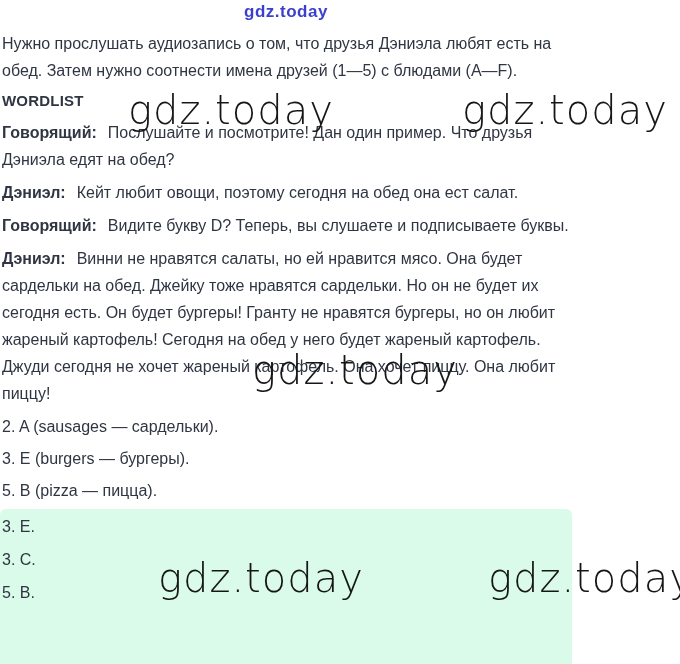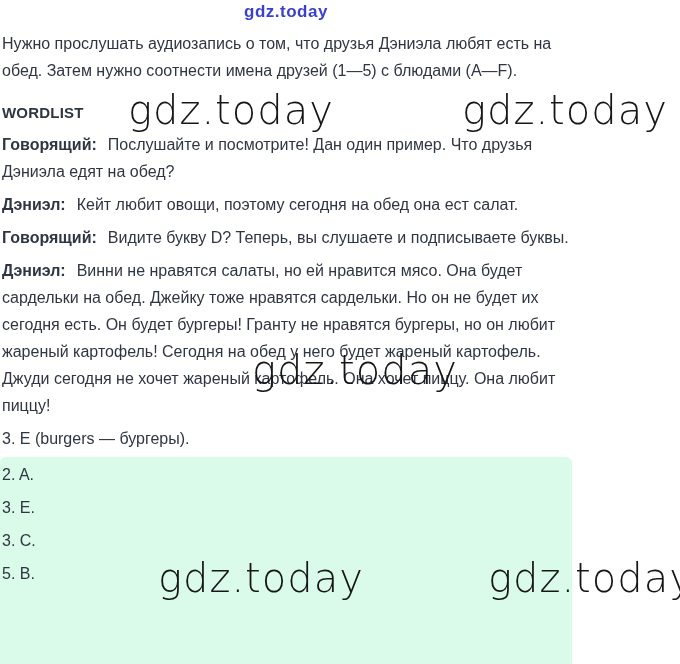--- a/index.html
+++ b/index.html
@@ -34,21 +34,21 @@
     cursor: pointer;
   }
   .content {
     padding: 0 2px;
   }
   p, .line {
     margin: 0 0 6px 0;
     font-size: 16px;
     line-height: 27px;
   }
-  .intro { margin-bottom: 20px; }
+  .intro { margin-bottom: 8px; }
   .wordlist-title {
     font-size: 15px;
     font-weight: 700;
     letter-spacing: 0.2px;
     line-height: 17px;
     margin: 0 0 10px 0;
   }
   .clipped-item {
     height: 14px;
     overflow: hidden;
@@ -108,26 +108,27 @@
 
 
     <p><span class="speaker">Говорящий:</span><span>Послушайте и посмотрите! Дан один пример. Что друзья Дэниэла едят на обед?</span></p>
 
     <p><span class="speaker">Дэниэл:</span><span>Кейт любит овощи, поэтому сегодня на обед она ест салат.</span></p>
 
     <p><span class="speaker">Говорящий:</span><span>Видите букву D? Теперь, вы слушаете и подписываете буквы.</span></p>
 
     <p><span class="speaker">Дэниэл:</span><span>Винни не нравятся салаты, но ей нравится мясо. Она будет сардельки на обед. Джейку тоже нравятся сардельки. Но он не будет их сегодня есть. Он будет бургеры! Гранту не нравятся бургеры, но он любит жареный картофель! Сегодня на обед у него будет жареный картофель. Джуди сегодня не хочет жареный картофель. Она хочет пиццу. Она любит пиццу!</span></p>
 
+    <div class="answer-line">2. A (sausages — сардельки).</div>
     <div class="answer-line">3. E (burgers — бургеры).</div>
+    <div class="answer-line">5. B (pizza — пицца).</div>
 
   </div>
 
   <div class="answers-box">
-    <div class="short-answer">2. A.</div>
     <div class="short-answer">3. E.</div>
     <div class="short-answer">3. C.</div>
     <div class="short-answer">5. B.</div>
   </div>
 
   <div class="watermark wm1">gdz.today</div>
   <div class="watermark wm2">gdz.today</div>
   <div class="watermark wm3">gdz.today</div>
   <div class="watermark wm4">gdz.today</div>
   <div class="watermark wm5">gdz.today</div>

